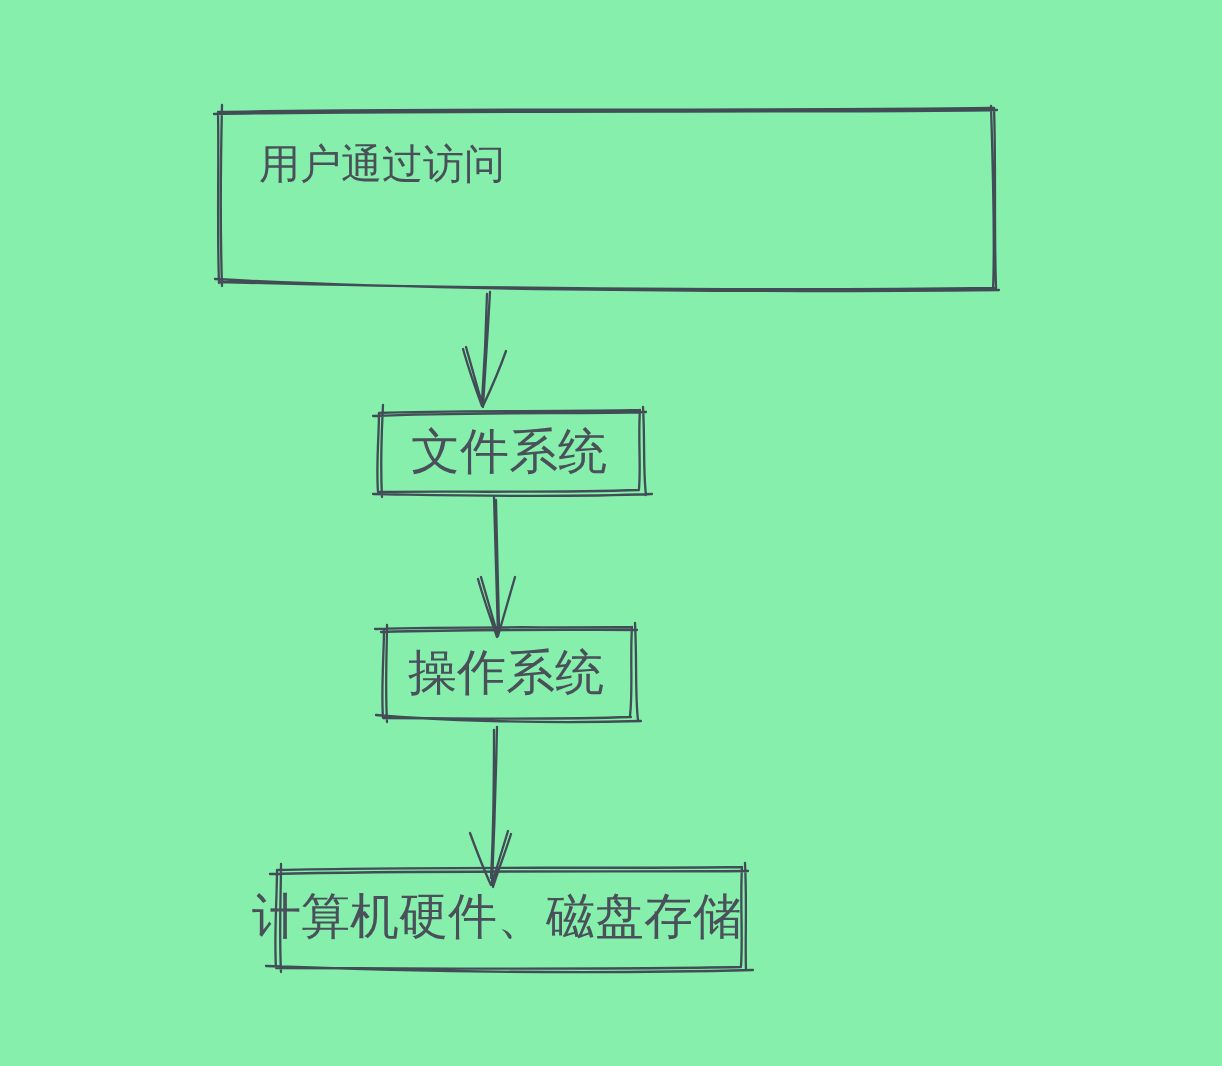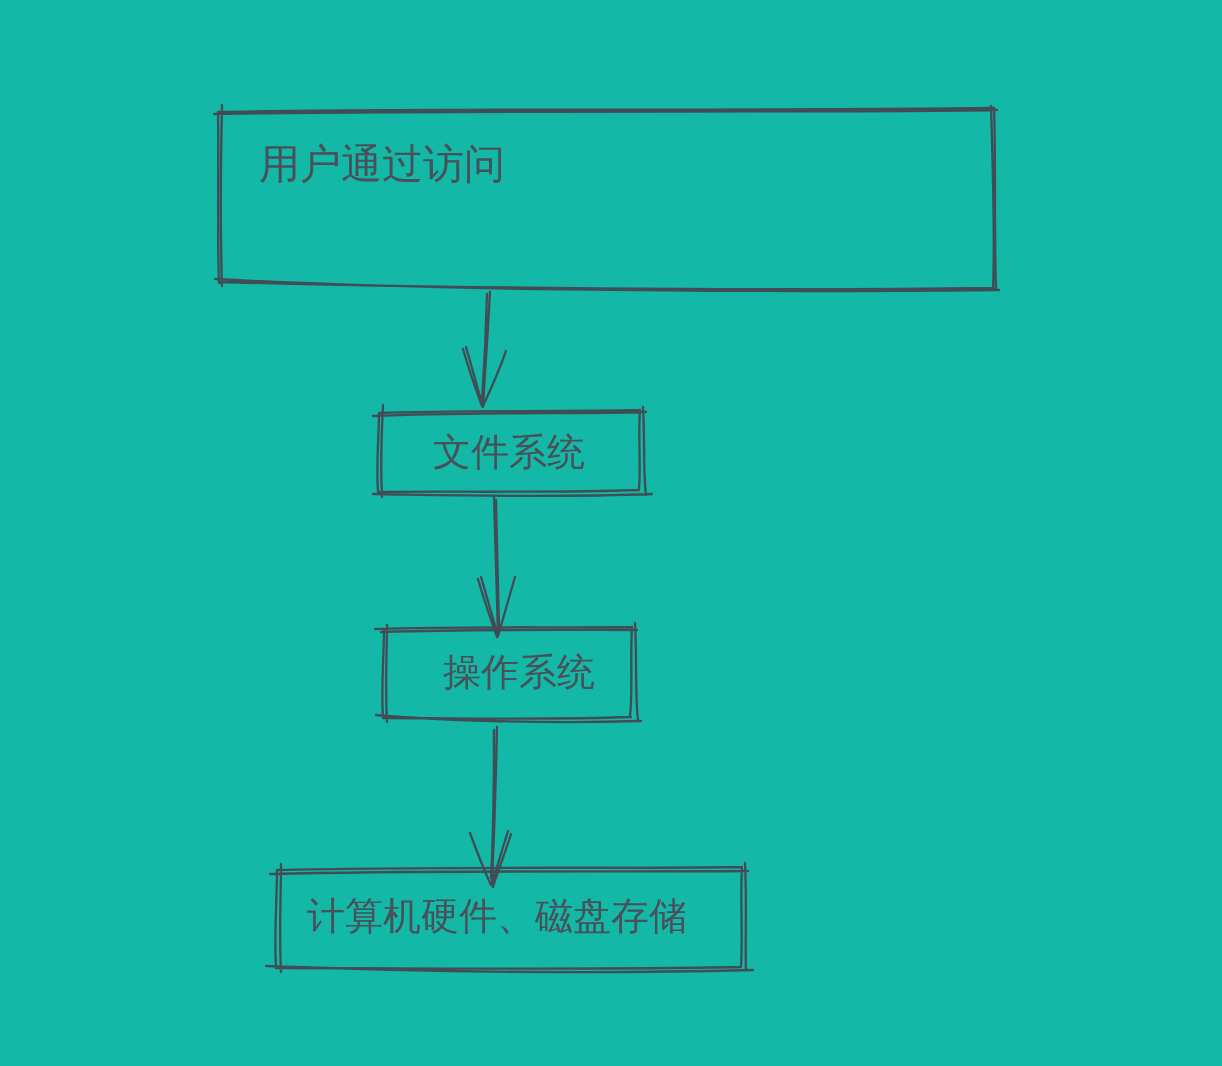--- a/index.html
+++ b/index.html
@@ -4,21 +4,21 @@
 <style>
   html, body {
     margin: 0;
     padding: 0;
     background: #ffffff;
   }
   .canvas {
     position: relative;
     width: 1222px;
     height: 1066px;
-    background: #14b8a6;
+    background: #86efac;
     overflow: hidden;
     font-family: "Liberation Sans", sans-serif;
   }
   .sketch-svg {
     position: absolute;
     left: 0;
     top: 0;
     width: 1222px;
     height: 1066px;
   }
@@ -31,25 +31,25 @@
   .multiline {
     left: 259px;
     top: 134px;
     font-size: 41px;
     line-height: 60px;
   }
   .boxlabel {
     display: flex;
     align-items: center;
     justify-content: center;
-    font-size: 38px;
+    font-size: 49px;
     box-sizing: border-box;
   }
   .node-file-system   { left: 378px; top: 412px; width: 262px; height: 80px; }
-  .node-os            { left: 394px; top: 627px; width: 250px; height: 91px; }
+  .node-os            { left: 381px; top: 627px; width: 250px; height: 91px; }
   .node-hardware      { left: 275px; top: 867px; width: 468px; height: 103px;
                         padding-bottom: 4px; padding-right: 24px; }
 </style>
 </head>
 <body>
 
 <div class="canvas">
 
   <svg class="sketch-svg" viewBox="0 0 1222 1066">
     <g fill="none" stroke="#424c56" stroke-width="2.3" stroke-linecap="round" stroke-linejoin="round">

